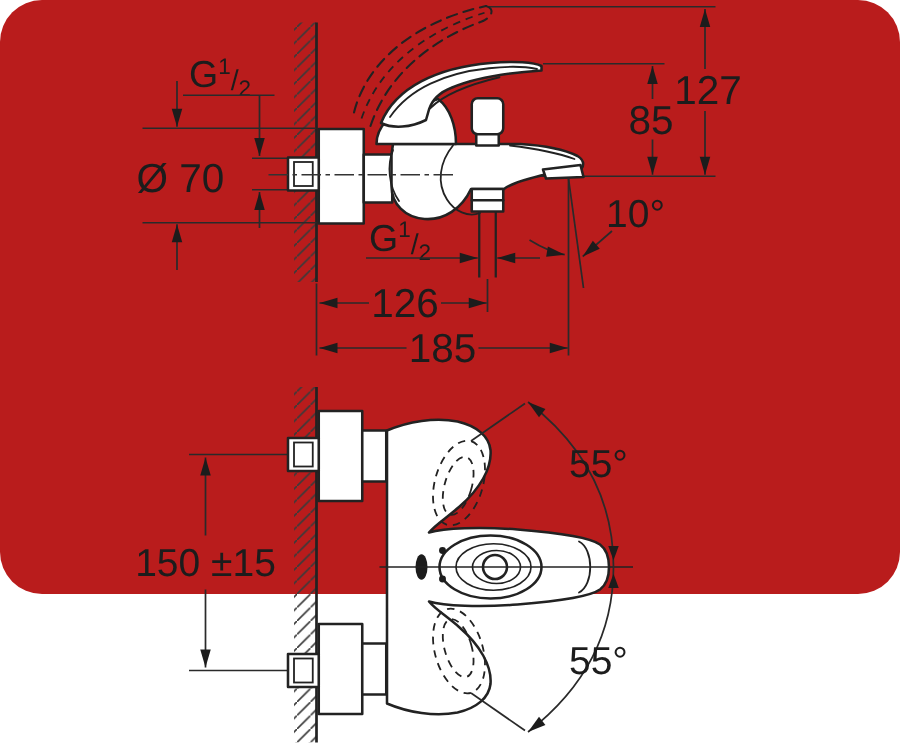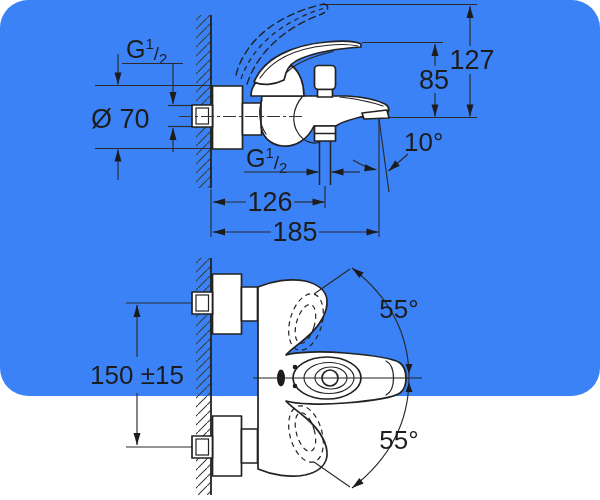--- a/index.html
+++ b/index.html
@@ -1,17 +1,17 @@
 <!DOCTYPE html>
 <html><head>
 <meta charset="utf-8">
 <style>
   html,body{margin:0;padding:0;background:#fff;}
   body{width:600px;height:500px;overflow:hidden;}
-  .sheet{width:600px;height:396px;background:#3b82f6;position:relative;border-radius:28px;}
+  .sheet{width:600px;height:396px;background:#b91c1c;position:relative;border-radius:28px;}
   svg{display:block;}
   text{font-family:"Liberation Sans", sans-serif;fill:#1c1c1c;}
   .dim-num{font-size:27px;}
   .dim-num-s{font-size:26px;}
   .g-main{font-size:25px;}
   .g-sup{font-size:15px;}
   .g-slash{font-size:19px;}
   .g-sub{font-size:15px;}
   .obj{stroke:#222;stroke-width:1.7;fill:none;stroke-linecap:round;stroke-linejoin:round;}
   .objf{stroke:#222;stroke-width:1.7;fill:#fff;stroke-linejoin:round;}

